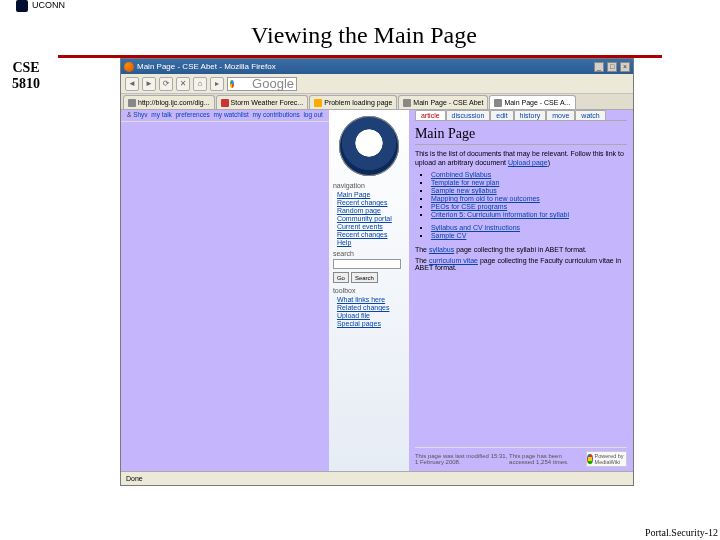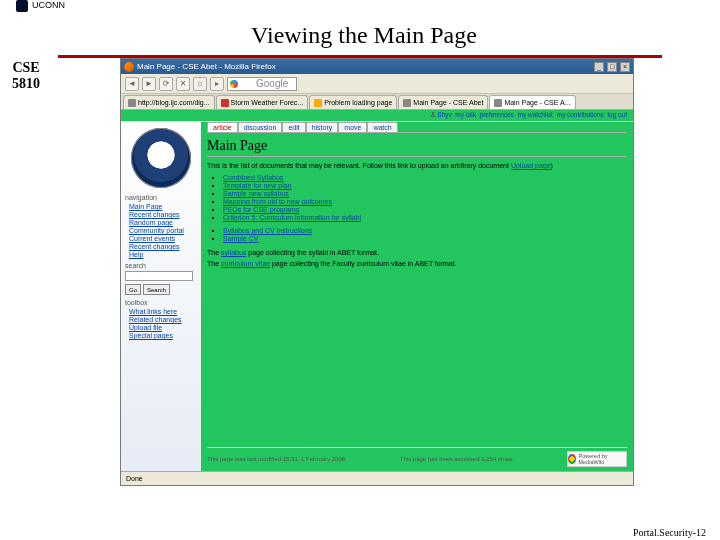--- a/index.html
+++ b/index.html
@@ -12,26 +12,26 @@
   .browser { position: absolute; left: 120px; top: 58px; width: 514px; height: 428px; border: 1px solid #7a7a7a; background: #ece9d8; display: flex; flex-direction: column; font-size: 8px; }
   .bw-title { height: 15px; background: linear-gradient(#3a6ea5,#2a5a92); color: #fff; display: flex; align-items: center; padding: 0 3px; gap: 3px; }
   .bw-title .spacer { flex: 1; }
   .win-btn { width: 10px; height: 10px; background: #d4d0c8; border: 1px solid #888; font-size: 7px; line-height: 7px; text-align: center; color: #333; }
   .ff-icon { width: 10px; height: 10px; background: radial-gradient(circle at 30% 30%, #ff8c00, #d35400); border-radius: 50%; }
   .menubar { height: 14px; display: flex; align-items: center; gap: 10px; padding: 0 6px; background: #ece9d8; border-bottom: 1px solid #c0c0c0; }
   .menubar span { font-size: 8px; }
   .navbar { height: 20px; display: flex; align-items: center; gap: 3px; padding: 0 4px; background: #ece9d8; border-bottom: 1px solid #c0c0c0; }
   .nav-btn { width: 14px; height: 14px; border: 1px solid #aaa; border-radius: 2px; display: flex; align-items: center; justify-content: center; font-size: 8px; background: #f4f2eb; color: #666; }
   .urlbox { flex: 1; height: 14px; background: #fff; border: 1px solid #999; padding: 0 2px; font-size: 7.5px; display: flex; align-items: center; }
-  .searchbox { width: 70px; height: 14px; background: #fff; border: 1px solid #999; padding: 0 2px; font-size: 10px; color: #888; display: flex; align-items: center; gap: 18px; }
+  .searchbox { width: 70px; height: 14px; background: #fff; border: 1px solid #999; padding: 0 2px; font-size: 13px; color: #888; display: flex; align-items: center; gap: 18px; }
   .tabbar { height: 16px; display: flex; align-items: end; padding: 0 2px; background: #e0ddcf; border-bottom: 1px solid #aaa; gap: 1px; }
   .tab { height: 14px; padding: 0 4px; font-size: 7px; display: flex; align-items: center; gap: 2px; border: 1px solid #aaa; border-bottom: none; border-radius: 3px 3px 0 0; background: #ece9d8; max-width: 110px; overflow: hidden; white-space: nowrap; }
   .tab.active { background: #fff; }
   .tab-ico { width: 8px; height: 8px; border-radius: 1px; }
-  .content { flex: 1; background: #22c55e; display: flex; flex-direction: column; overflow: hidden; }
+  .content { flex: 1; background: #c4b5fd; display: flex; flex-direction: row; overflow: hidden; }
   .user-strip { height: 12px; font-size: 6.5px; color: #444; text-align: right; padding: 1px 6px; border-bottom: 1px solid #ddd; }
   .user-strip a { color: #0645ad; text-decoration: none; }
   .wiki-body { flex: 1; display: flex; }
   .sidebar { width: 80px; background: linear-gradient(180deg,#fff,#e6ecf5); padding: 4px 4px; font-size: 7px; }
   .wiki-logo { width: 60px; height: 60px; margin: 2px auto 6px; border-radius: 50%; background: radial-gradient(circle at 50% 45%, #fff 0 30%, #1f3f77 31% 60%, #0b2a5b 61% 100%); box-shadow: 0 0 0 1px #888 inset; }
   .side-sec { font-size: 7px; color: #555; margin: 4px 0 2px; }
   .side-ul { list-style: none; padding-left: 4px; }
   .side-ul li { font-size: 7px; margin: 1px 0; }
   .side-ul a { color: #0645ad; text-decoration: underline; }
   .side-search { display: flex; gap: 2px; margin: 3px 0; }
@@ -43,21 +43,21 @@
   .page-h1 { font-size: 14px; font-family: Georgia, serif; border-bottom: 1px solid #aaa; margin: 2px 0 4px; padding-bottom: 2px; }
   .intro { font-size: 7px; line-height: 1.3; margin-bottom: 3px; }
   .intro a, .main-ul a, .note a { color: #0645ad; text-decoration: underline; }
   .main-ul { list-style: square; padding-left: 16px; margin-bottom: 4px; }
   .main-ul li { font-size: 7px; margin: 1px 0; }
   .note { font-size: 7px; margin: 2px 0; }
   .footer-row { margin-top: auto; display: flex; justify-content: space-between; align-items: center; font-size: 6px; color: #555; border-top: 1px solid #ddd; padding-top: 3px; }
   .mw-badge { width: 60px; height: 16px; background: #f8f8f8; border: 1px solid #ccc; font-size: 5.5px; display: flex; align-items: center; justify-content: center; gap: 2px; }
   .mw-flower { width: 10px; height: 10px; background: radial-gradient(circle, #ffcc00 0 40%, transparent 41%), conic-gradient(#d33 0 20%,#36c 20% 40%,#0a0 40% 60%,#d33 60% 80%,#36c 80% 100%); border-radius: 50%; }
   .statusbar { height: 14px; background: #ece9d8; border-top: 1px solid #aaa; font-size: 7px; padding: 1px 5px; display: flex; align-items: center; }
-  .slide-footer { position: absolute; right: 14px; bottom: 2px; font-size: 10px; font-family: "Times New Roman", serif; text-align: center; }
+  .slide-footer { position: absolute; right: 2px; bottom: 2px; font-size: 10px; font-family: "Times New Roman", serif; text-align: center; }
   .g-ico { width: 8px; height: 8px; border-radius: 50%; background: conic-gradient(#4285f4 0 25%,#ea4335 0 50%,#fbbc05 0 75%,#34a853 0); }
 </style>
 </head>
 <body>
 
 <div class="top-bar">
   <div class="uconn-logo"></div>
   <span>UCONN</span>
 </div>
 <div class="slide-title">Viewing the Main Page</div>

